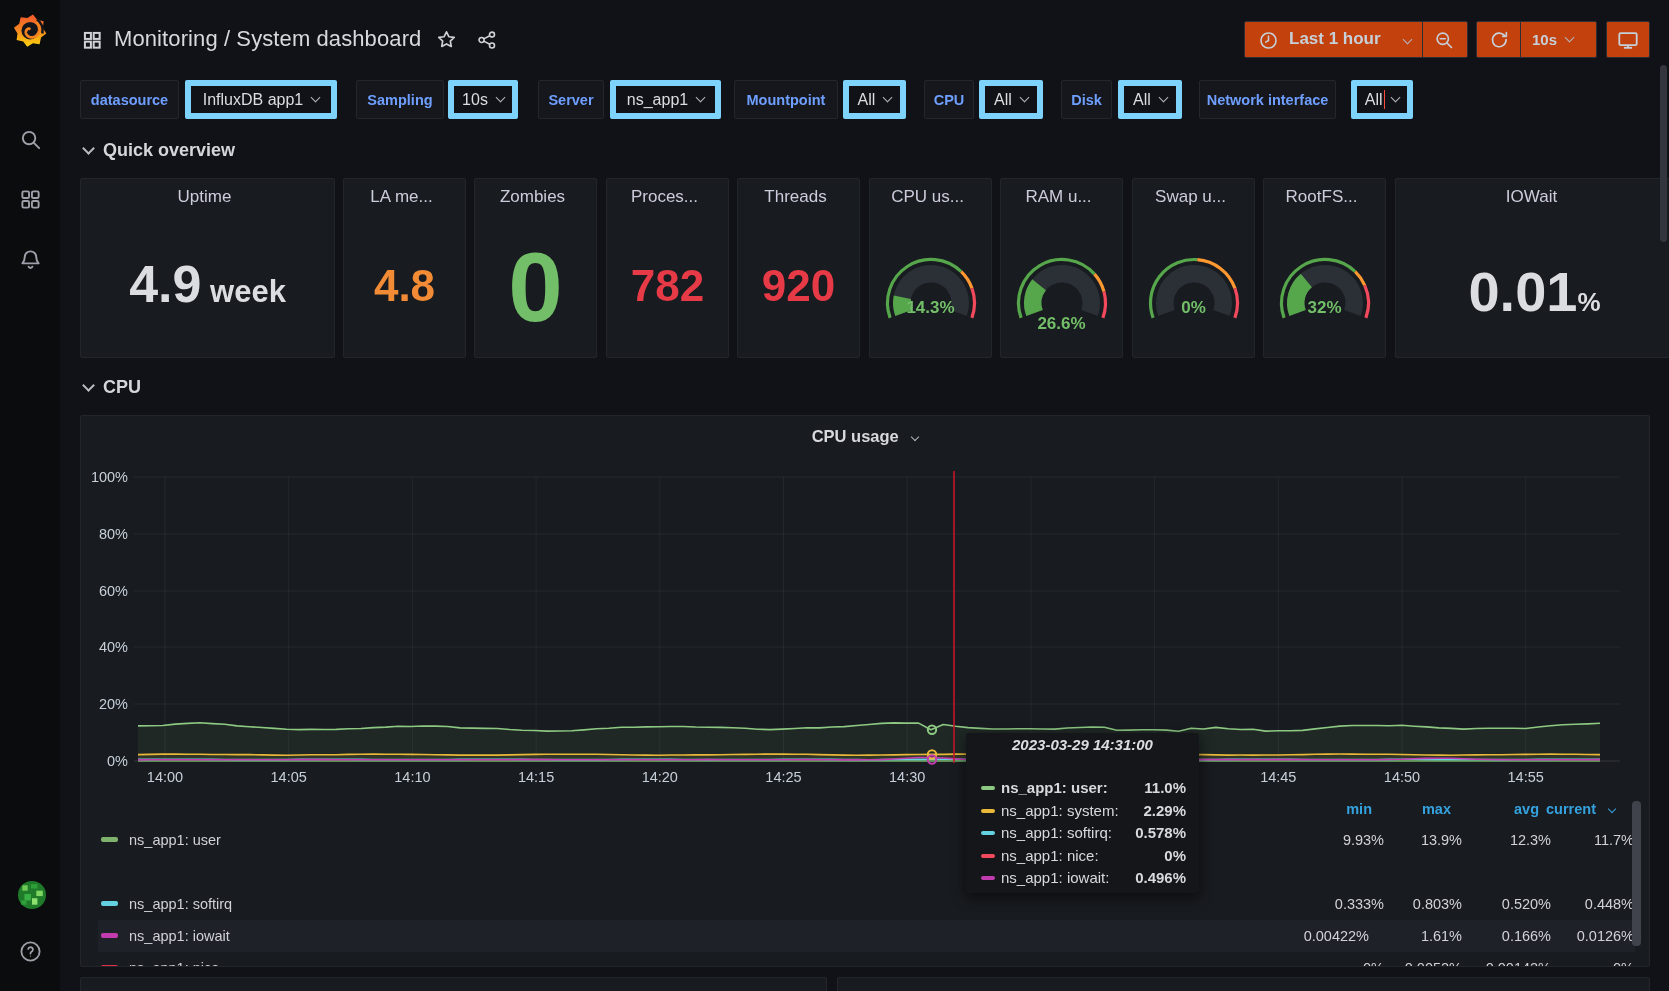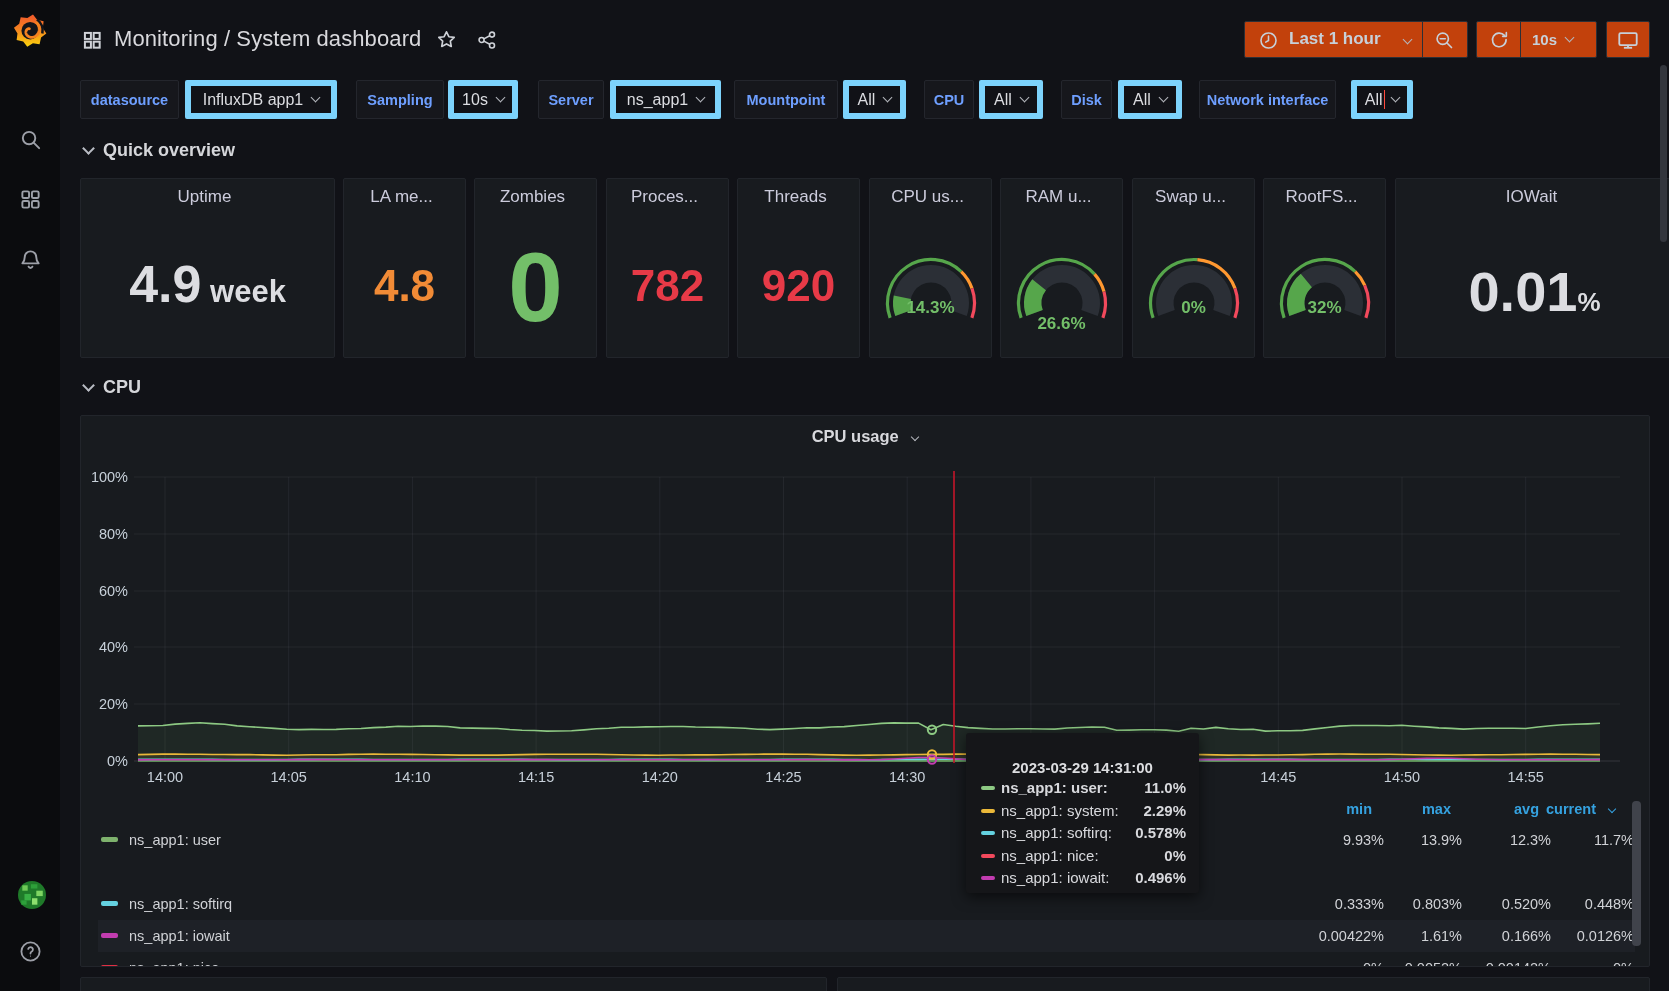--- a/index.html
+++ b/index.html
@@ -284,40 +284,40 @@
 <span style="position:absolute; left:3px; top:13px; width:17px; height:5px; border-radius:2px; background:#64d1e0;"></span>
 <span style="position:absolute; left:31px; top:8px; color:#d0d2d6;">ns_app1: softirq</span>
 <span style="position:absolute; right:251px; top:8px; color:#d0d2d6;">0.333%</span>
 <span style="position:absolute; right:173px; top:8px; color:#d0d2d6;">0.803%</span>
 <span style="position:absolute; right:84px; top:8px; color:#d0d2d6;">0.520%</span>
 <span style="position:absolute; right:1px; top:8px; color:#d0d2d6;">0.448%</span>
 </div>
 <div style="position:absolute; left:17px; width:1537px; top:127px; height:32px; background:#1e2127;">
 <span style="position:absolute; left:3px; top:13px; width:17px; height:5px; border-radius:2px; background:#c23cb0;"></span>
 <span style="position:absolute; left:31px; top:8px; color:#d0d2d6;">ns_app1: iowait</span>
-<span style="position:absolute; right:251px; top:8px; color:#d0d2d6;">0.00422%</span>
+<span style="position:absolute; right:266px; top:8px; color:#d0d2d6;">0.00422%</span>
 <span style="position:absolute; right:173px; top:8px; color:#d0d2d6;">1.61%</span>
 <span style="position:absolute; right:84px; top:8px; color:#d0d2d6;">0.166%</span>
 <span style="position:absolute; right:1px; top:8px; color:#d0d2d6;">0.0126%</span>
 </div>
 <div style="position:absolute; left:17px; width:1537px; top:159px; height:32px; ">
 <span style="position:absolute; left:3px; top:13px; width:17px; height:5px; border-radius:2px; background:#e02f44;"></span>
 <span style="position:absolute; left:31px; top:8px; color:#d0d2d6;">ns_app1: nice</span>
 <span style="position:absolute; right:251px; top:8px; color:#d0d2d6;">0%</span>
 <span style="position:absolute; right:173px; top:8px; color:#d0d2d6;">0.0052%</span>
 <span style="position:absolute; right:84px; top:8px; color:#d0d2d6;">0.00142%</span>
 <span style="position:absolute; right:1px; top:8px; color:#d0d2d6;">0%</span>
 </div>
 <div style="position:absolute; left:1551px; top:8px; width:9px; height:145px; background:#40434b; border-radius:4px;"></div>
 </div>
 </div>
 
 <div class="abs" style="left:966px; top:733px; width:233px; height:160px; background:#151619;
   border-radius:3px; box-shadow:0 4px 14px rgba(0,0,0,0.6); z-index:30; font-size:14px;">
-  <div style="text-align:center; margin-top:26px; font-weight:700; font-size:15px; color:#dcdde0;">2023-03-29 14:31:00</div>
+  <div style="text-align:center; margin-top:3px; font-weight:700; font-size:15px; color:#dcdde0;font-style:italic;">2023-03-29 14:31:00</div>
   <div style="position:absolute; left:15px; right:13px; top:46px; height:20px; font-weight:700; color:#d8d9dd; font-size:15px;">
 <span style="position:absolute; left:0; top:7px; width:14px; height:4px; border-radius:2px; background:#8dc983;"></span>
 <span style="position:absolute; left:20px; top:0;">ns_app1: user:</span>
 <span style="position:absolute; right:0; top:0; font-weight:700;">11.0%</span>
 </div>
 <div style="position:absolute; left:15px; right:13px; top:69px; height:20px;  color:#d8d9dd; font-size:15px;">
 <span style="position:absolute; left:0; top:7px; width:14px; height:4px; border-radius:2px; background:#eab839;"></span>
 <span style="position:absolute; left:20px; top:0;">ns_app1: system:</span>
 <span style="position:absolute; right:0; top:0; font-weight:700;">2.29%</span>
 </div>

